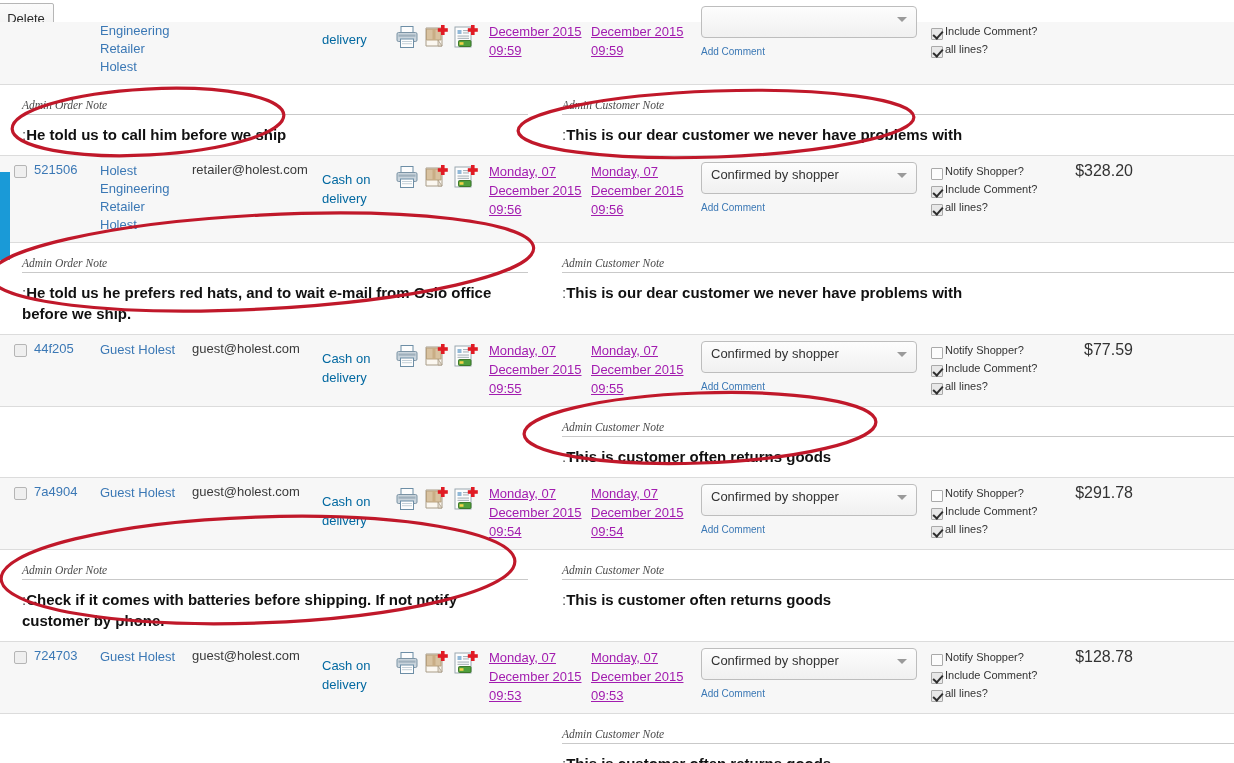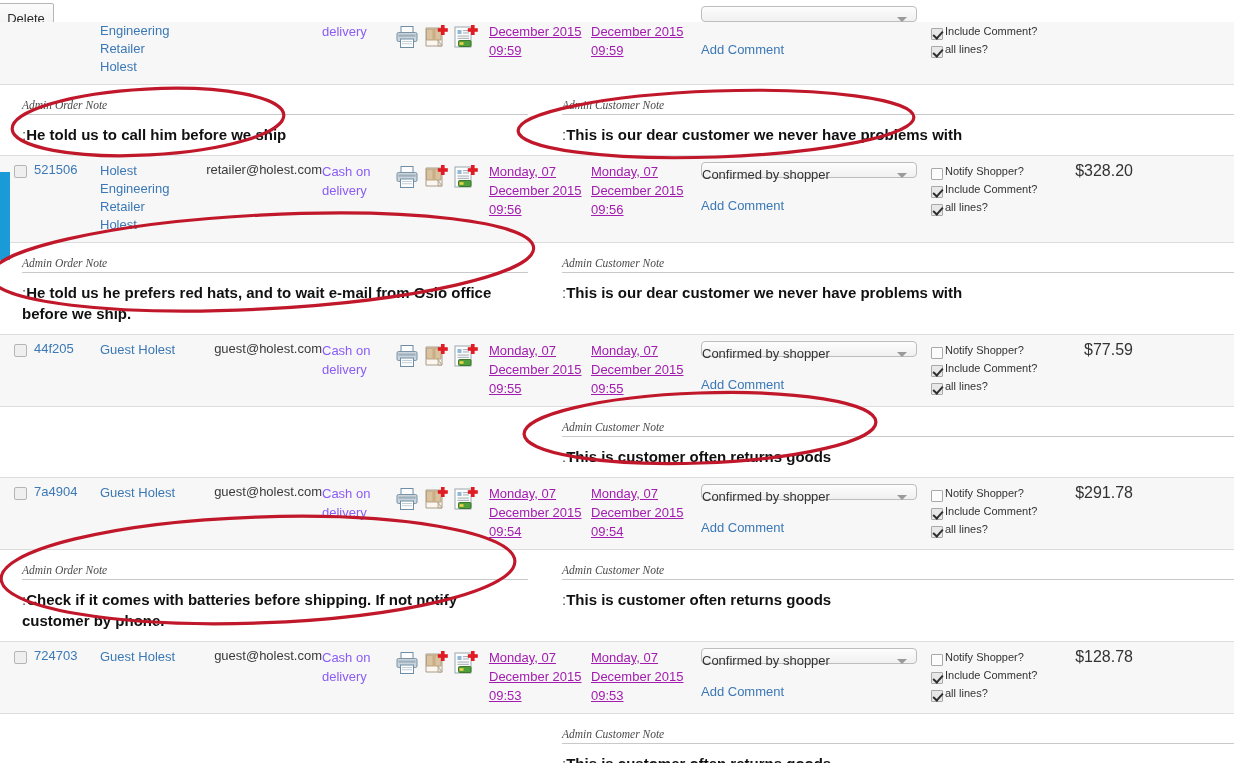--- a/index.html
+++ b/index.html
@@ -70,71 +70,72 @@
   }
   .row.first-partial {
     border-top: none;
     padding-top: 0;
   }
 
   
   .c-check   { width: 34px; flex: 0 0 34px; padding-left: 14px; padding-top: 3px; }
   .c-id      { width: 66px; flex: 0 0 66px; }
   .c-cust    { width: 92px; flex: 0 0 92px; }
-  .c-email   { width: 130px; flex: 0 0 130px; text-align: right; }
+  .c-email   { width: 130px; flex: 0 0 130px; }
   .c-pay     { width: 72px; flex: 0 0 72px; }
   .c-icons   { width: 95px; flex: 0 0 95px; padding-top: 2px; }
   .c-date1   { width: 102px; flex: 0 0 102px; }
   .c-date2   { width: 110px; flex: 0 0 110px; }
   .c-status  { width: 230px; flex: 0 0 230px; }
   .c-notify  { width: 140px; flex: 0 0 140px; }
   .c-total   { width: 70px; flex: 0 0 70px; text-align: right; padding-right: 8px; }
 
   .link { color: #3b78b5; text-decoration: none; cursor: pointer; }
   .cust-line { display: block; line-height: 18px; }
   .dateline { display: block; line-height: 19px; color: #a21caf; text-decoration: underline; }
-  .paytxt { line-height: 19px; color: #8b5cf6; }
+  .paytxt { line-height: 19px; color: #0369a1; margin-top: 8px; }
   .email { color: #3a3a3a; }
 
   .chk {
     width: 13px; height: 13px;
     border: 1px solid #b5b5b5;
     background: #efefef;
     border-radius: 2px;
     display: inline-block;
   }
 
   
   .iconrow { display: flex; gap: 2px; align-items: flex-start; }
   .icn { display: block; }
 
   
   .sel {
     position: relative;
-    width: 216px; height: 16px;
+    width: 216px; height: 32px;
     border: 1px solid #bdbdbd;
     border-radius: 4px;
     background: linear-gradient(to bottom, #fdfdfd 0%, #f0f0f0 100%);
     font-size: 13px;
     color: #333;
     line-height: 23px;
+    padding-left: 9px;
     cursor: pointer;
   }
   .sel .caret {
     position: absolute; right: 9px; top: 10px;
     width: 0; height: 0;
     border-left: 5px solid transparent;
     border-right: 5px solid transparent;
     border-top: 5px solid #9a9a9a;
   }
   .addcmt {
     display: inline-block;
-    margin-top: 20px;
+    margin-top: 8px;
     color: #3b78b5;
-    font-size: 13px;
+    font-size: 10px;
     cursor: pointer;
     text-align: center;
   }
 
   
   .cbline { display: flex; align-items: flex-end; gap: 2px; line-height: 18px; font-size: 11px; color: #333; }
   .cbbox {
     width: 12px; height: 12px;
     border: 1px solid #a9a9a9;
     background: #fcfcfc;

